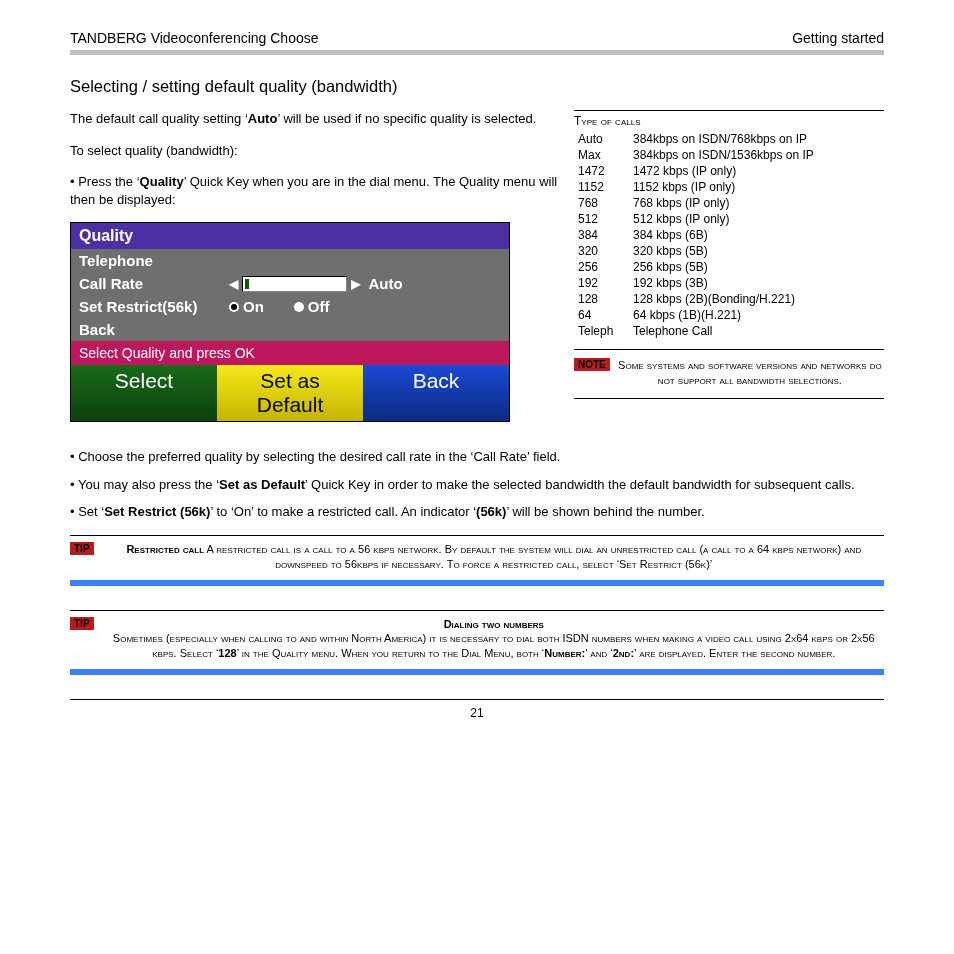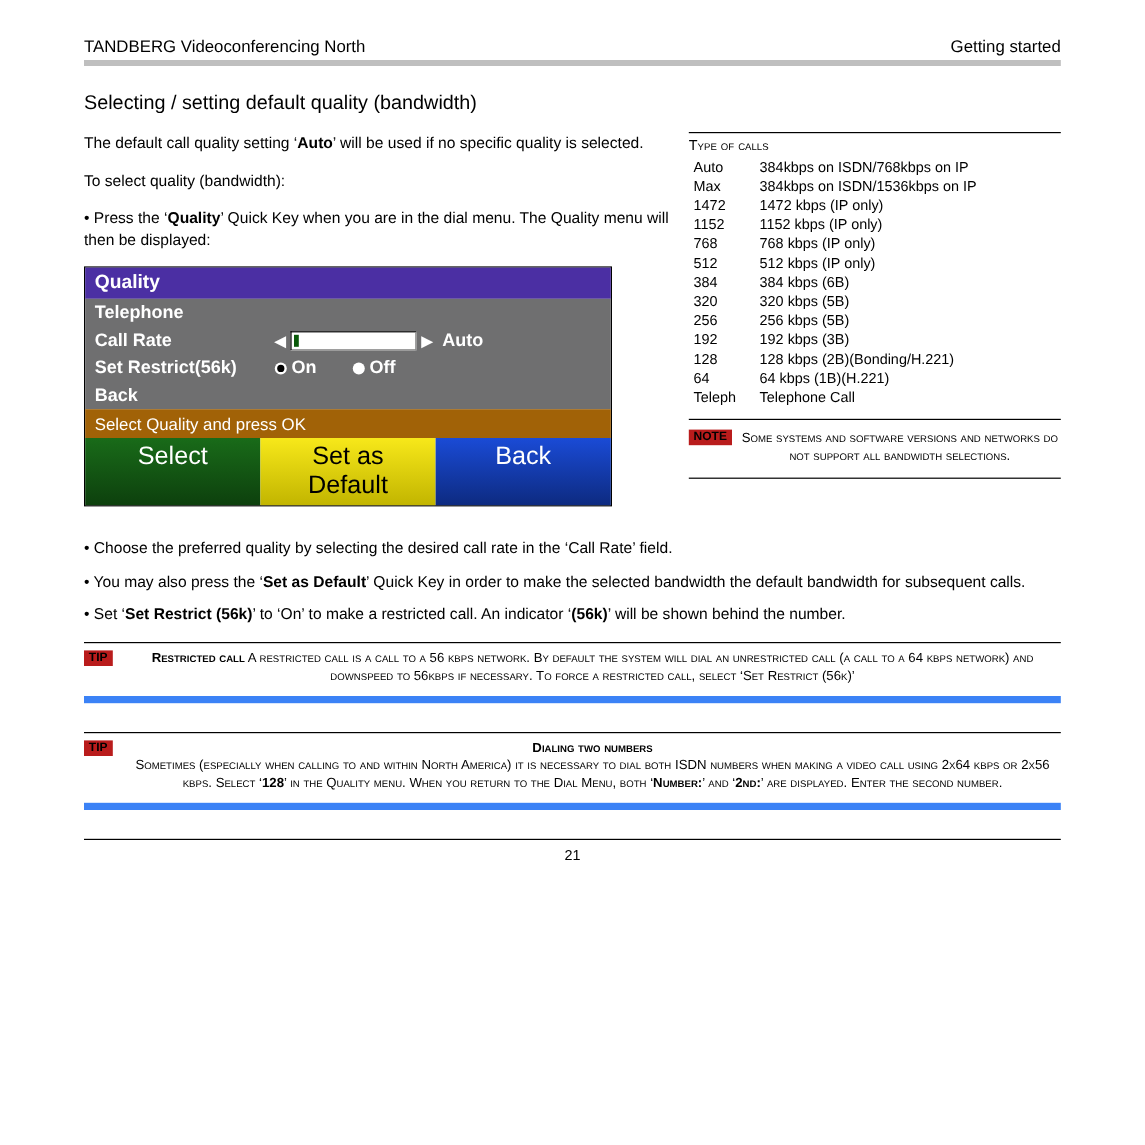--- a/index.html
+++ b/index.html
@@ -100,21 +100,21 @@
   }
   .menu .radio .dot.on::after {
     content:"";
     position:absolute;
     left:2px; top:2px;
     width:6px; height:6px;
     background:#000;
     border-radius:50%;
   }
   .menu .help {
-    background: #a16207;
+    background: #be185d;
     padding: 4px 8px;
     font-size: 14px;
   }
   .menu .softkeys { display: flex; }
   .menu .soft {
     flex: 1;
     text-align: center;
     padding: 4px 12px;
     font-weight: normal;
     font-size: 21px;
@@ -179,21 +179,21 @@
     border-top: 1px solid #000;
     margin-top: 20px;
     padding-top: 6px;
   }
 </style>
 </head>
 <body>
 
 <div class="page">
   <div class="topbar">
-    <span>TANDBERG Videoconferencing North</span>
+    <span>TANDBERG Videoconferencing Choose</span>
     <span>Getting started</span>
   </div>
   <div class="topline"></div>
 
   <h2 class="section">Selecting / setting default quality (bandwidth)</h2>
 
   <div class="two-col">
     <div class="left">
       <p>
         <span>The default call quality setting ‘</span><span class="b">Auto</span><span>’ will be used if no specific quality is selected.</span>

